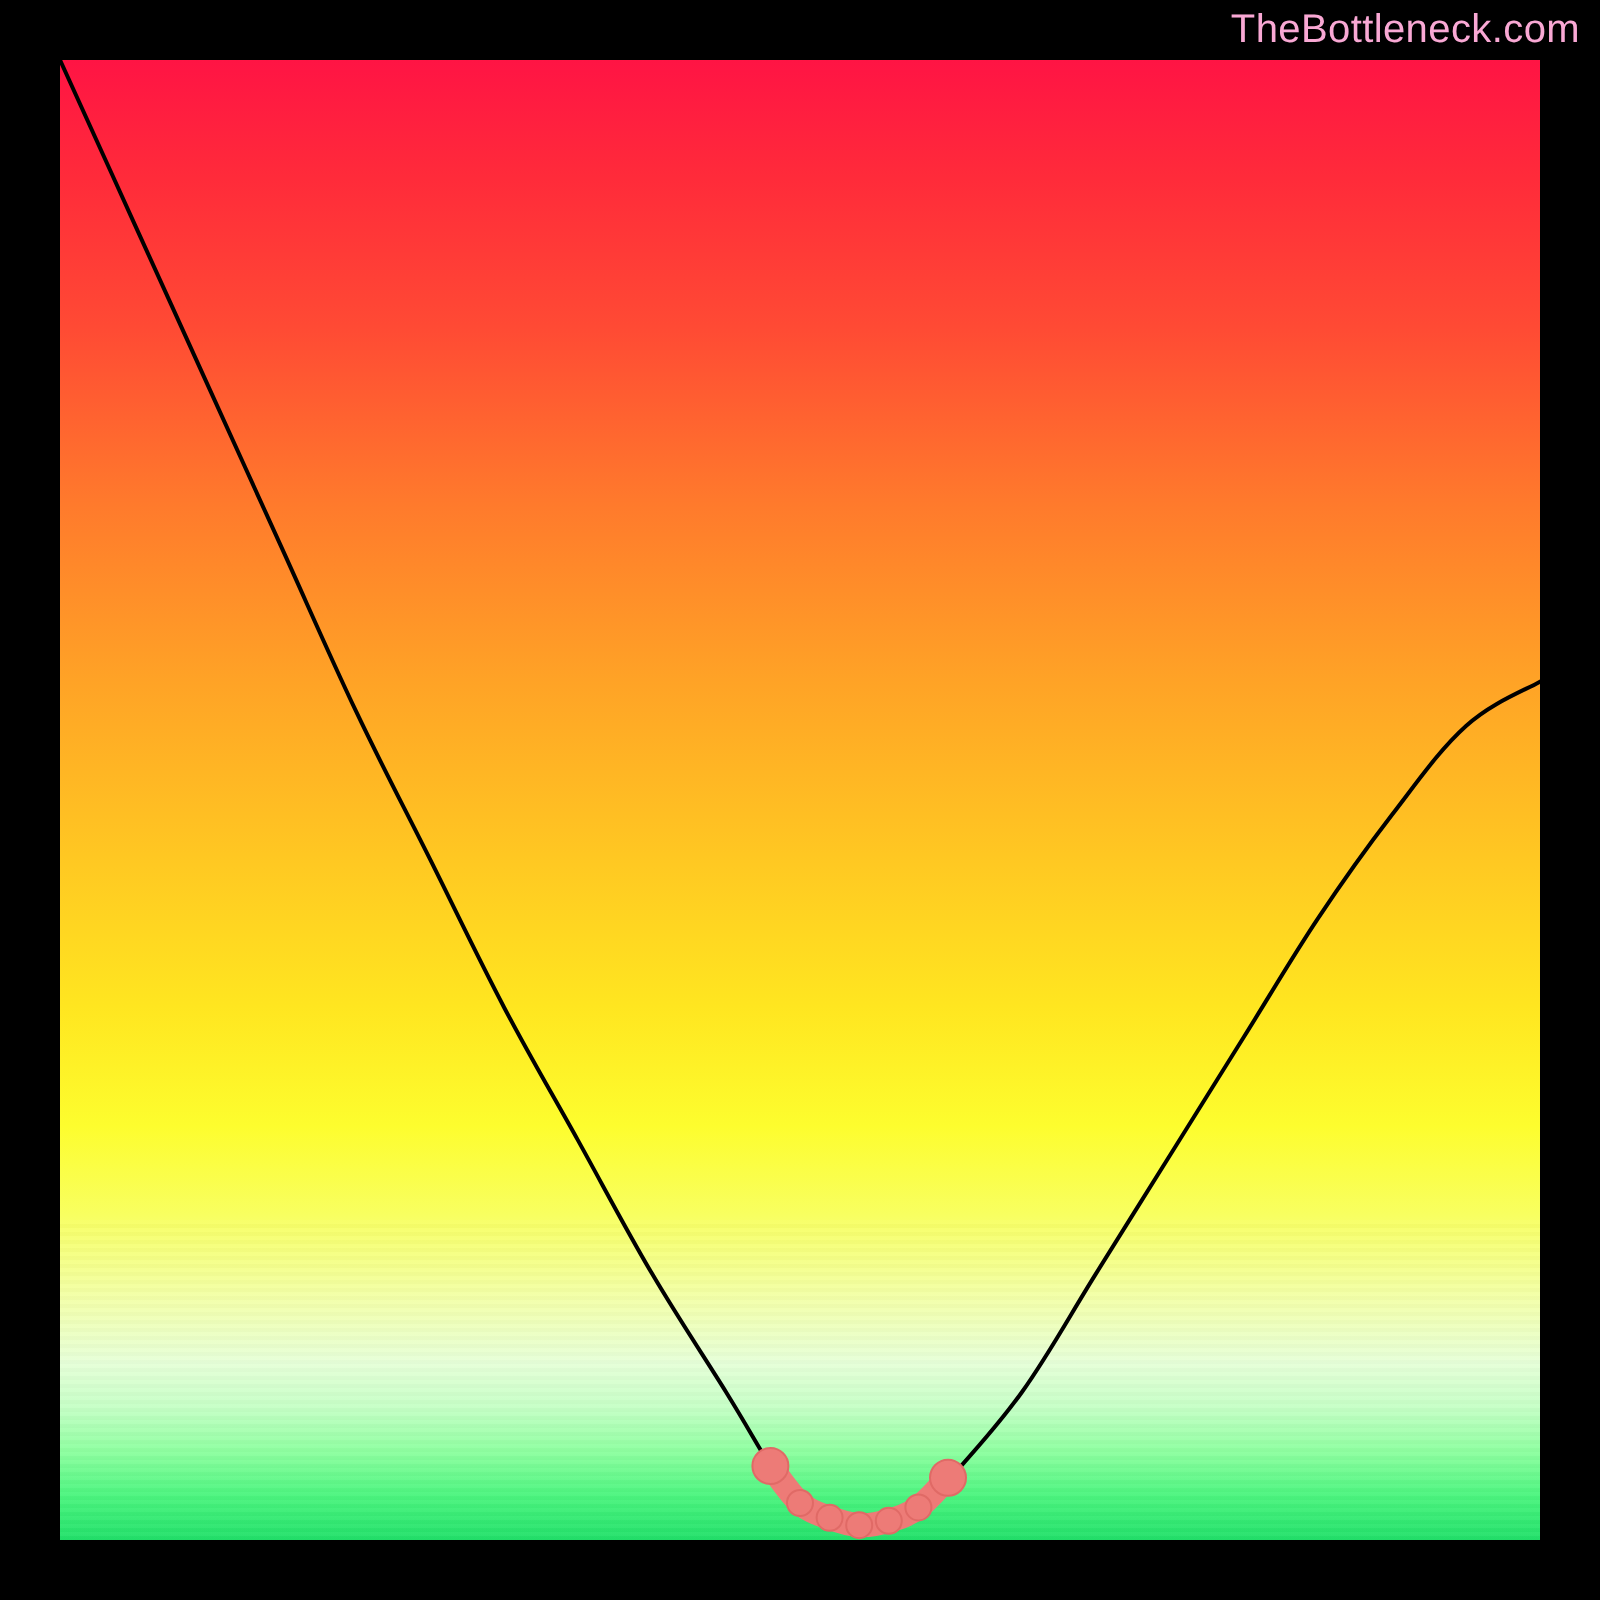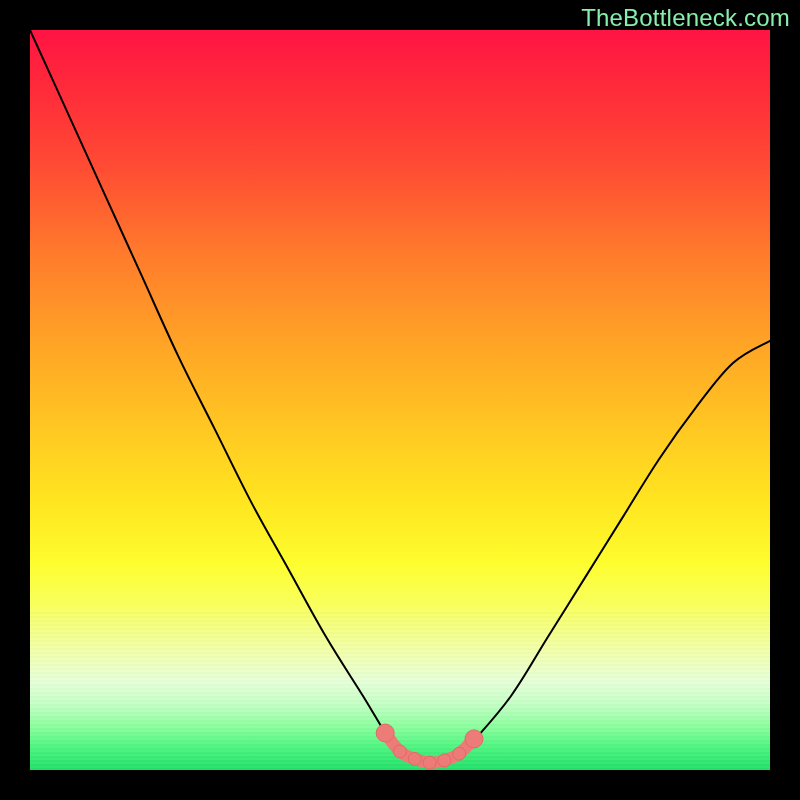--- a/index.html
+++ b/index.html
@@ -66,22 +66,22 @@
   .svg-layer {
     position: absolute;
     left: 0; top: 0;
     width: 740px;
     height: 740px;
   }
   .attribution {
     position: absolute;
     top: 4px;
     right: 10px;
-    color: #86efac;
-    font-size: 24px;
+    color: #f9a8d4;
+    font-size: 20px;
     letter-spacing: 0.2px;
     user-select: none;
   }
 </style>
 </head>
 <body>
 
 <div class="frame">
 
   <div class="plot">

